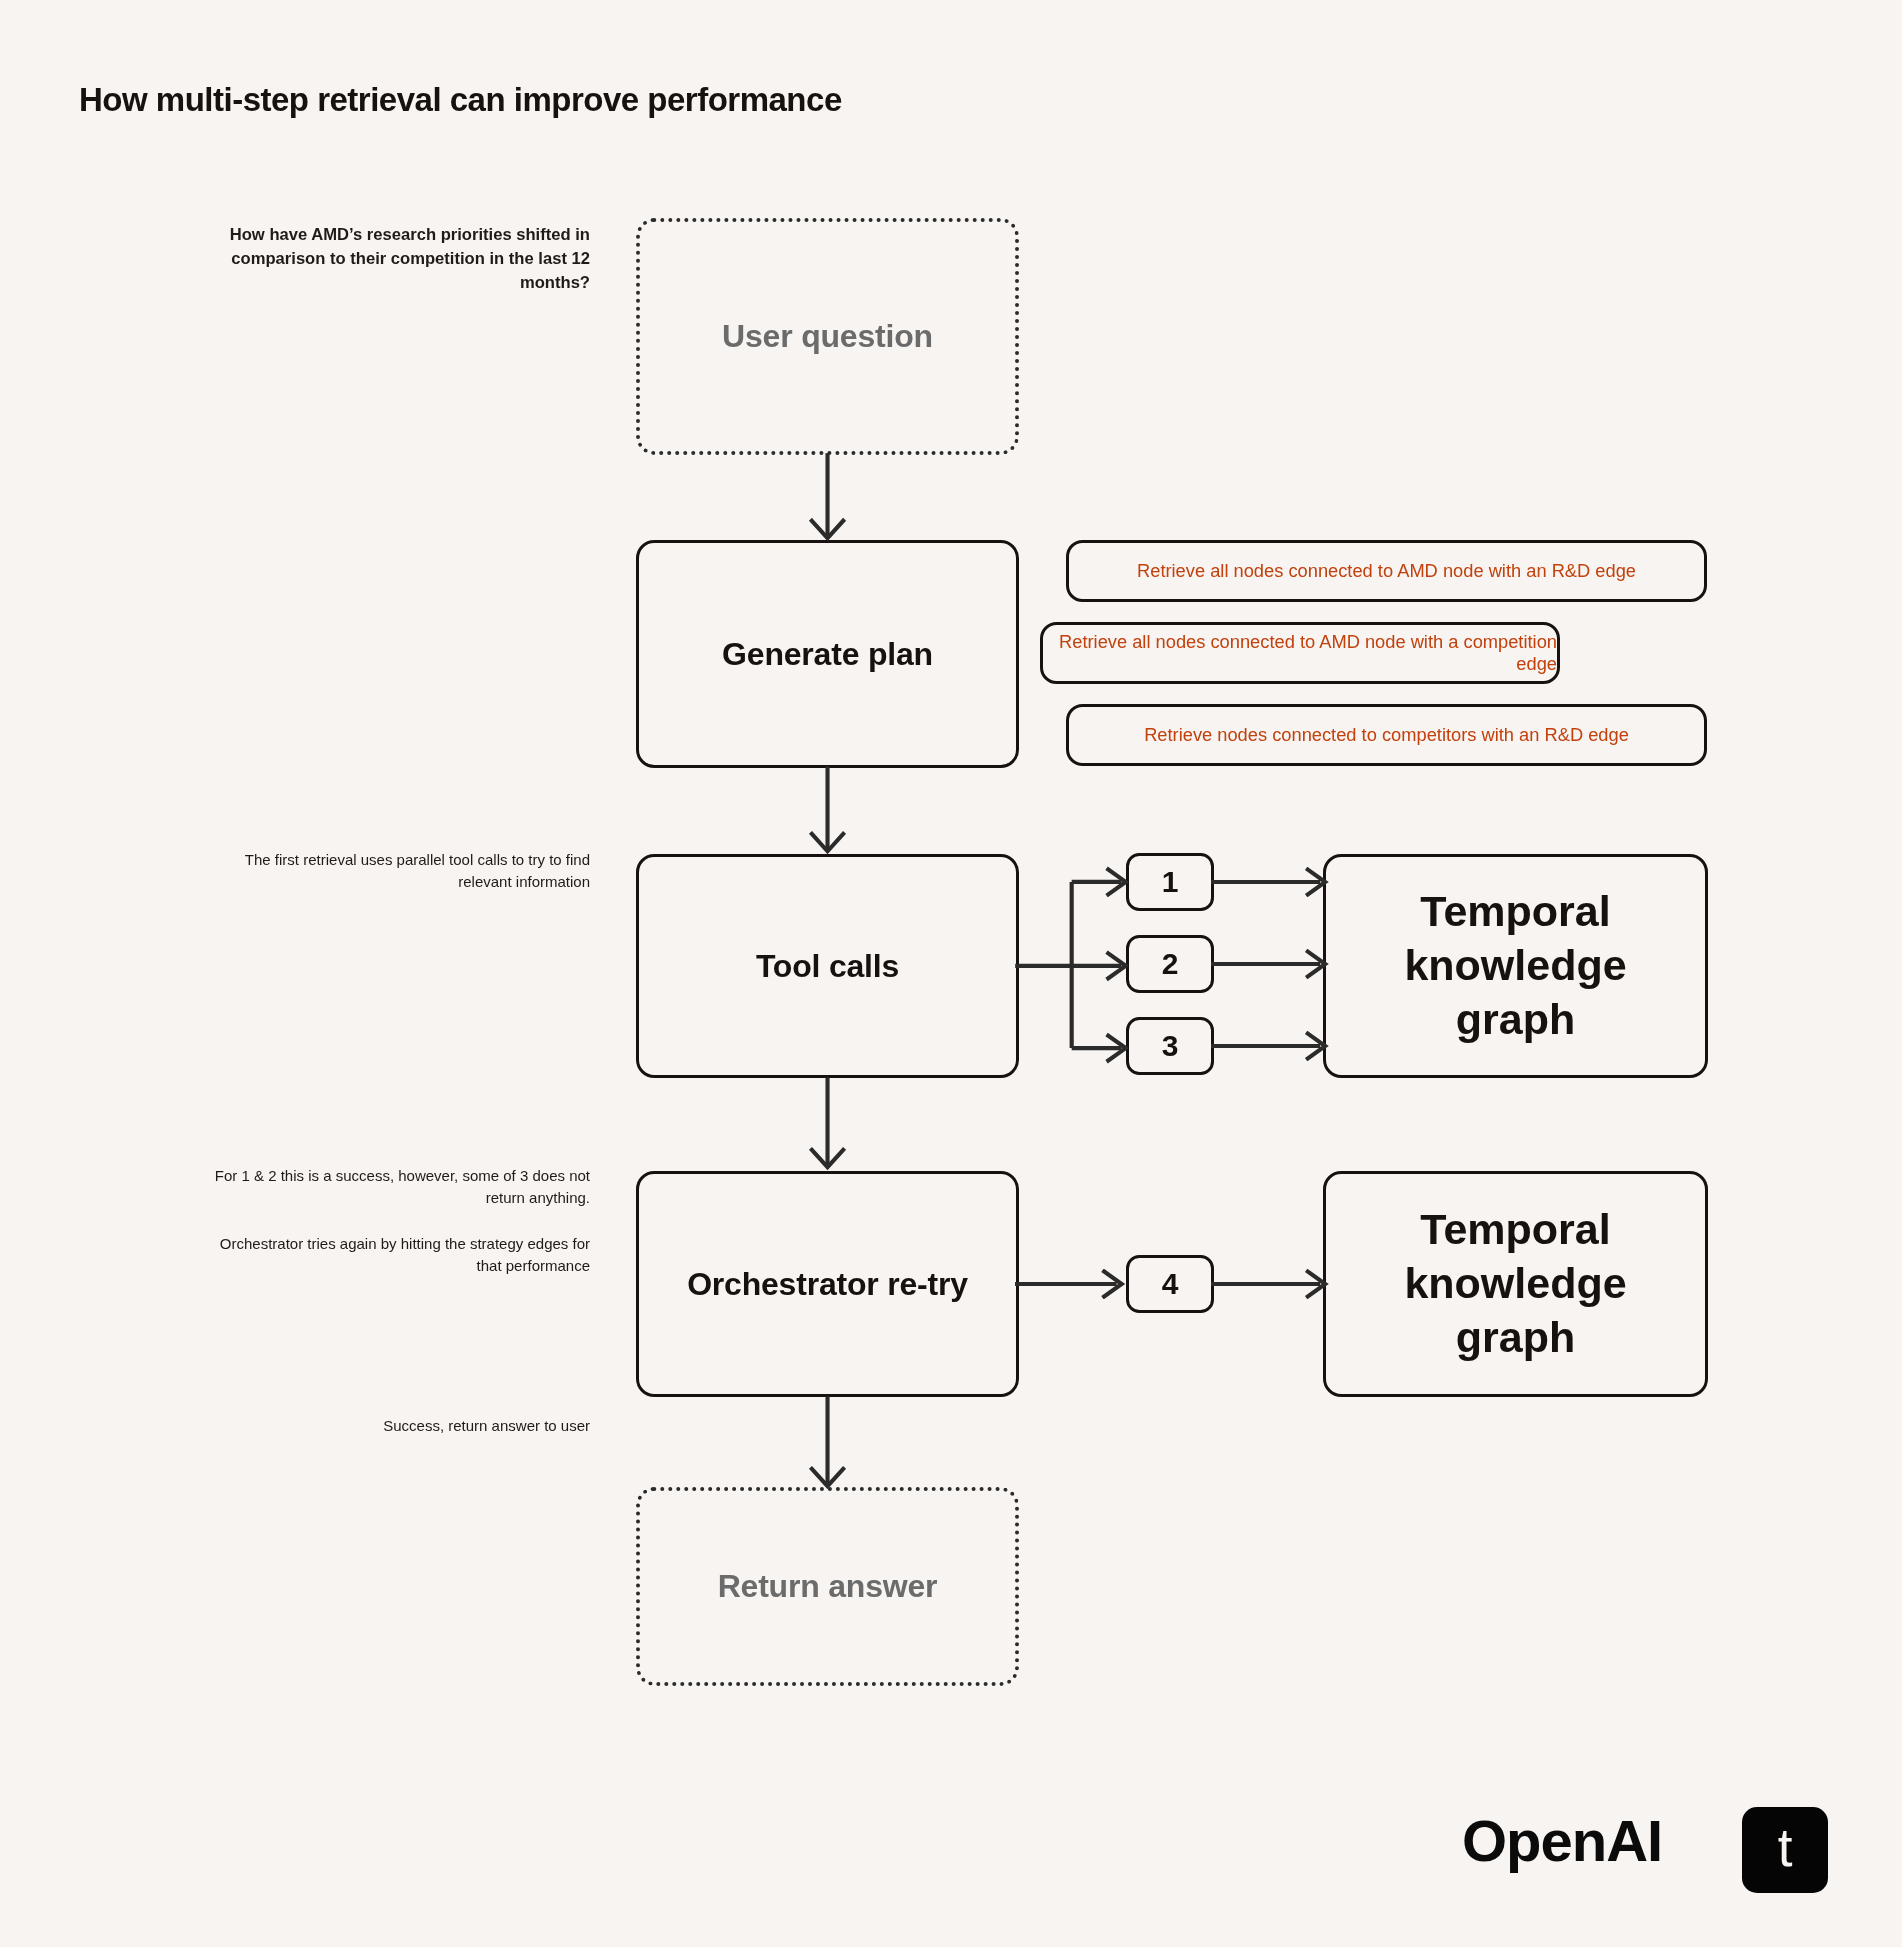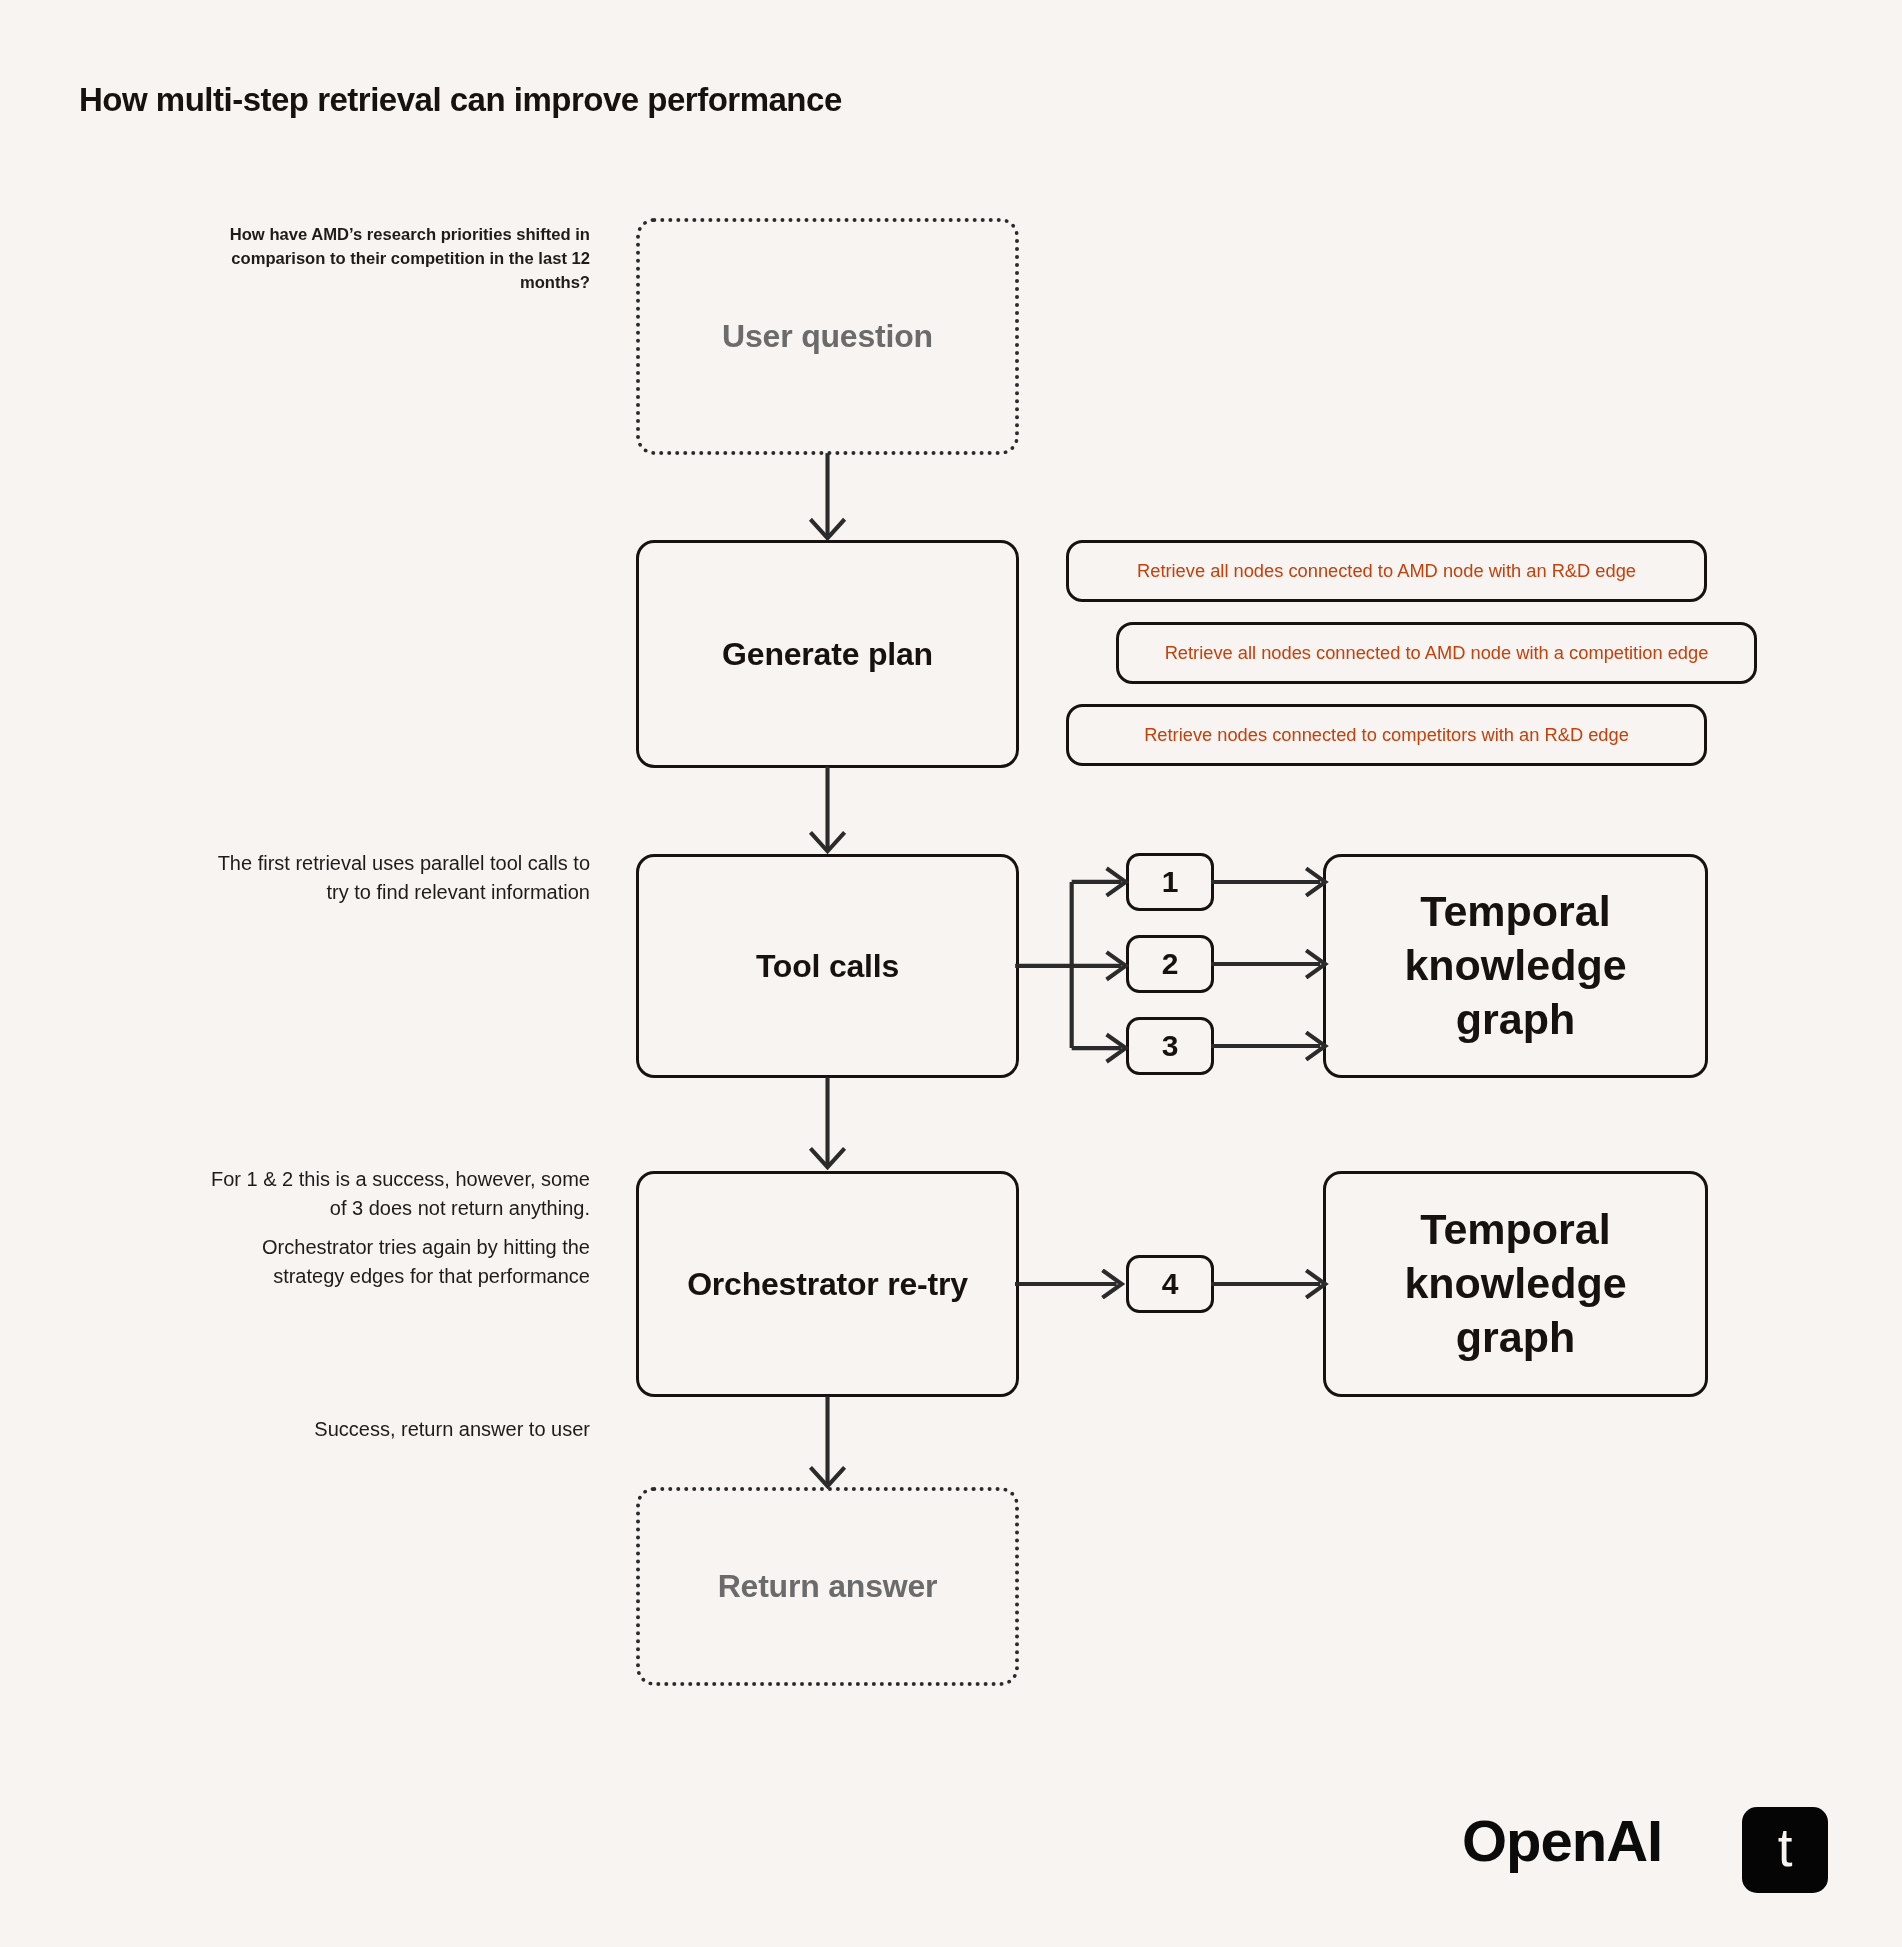--- a/index.html
+++ b/index.html
@@ -32,21 +32,21 @@
     white-space: nowrap;
   }
 
   
   .annotation {
     position: absolute;
     width: 399px;
     left: 191px;
     text-align: right;
     color: #1f1b19;
-    font-size: 20px;
+    font-size: 15px;
     line-height: 1.45;
   }
   .annotation.strong { font-weight: 700; font-size: 16.6px; }
 
   
   .node {
     position: absolute;
     box-sizing: border-box;
     border: 3.3px solid #17120f;
     border-radius: 18.3px;
@@ -156,21 +156,21 @@
   <div class="node main" style="left:636px; top:540px; width:383px; height:228px;">Generate plan</div>
 
   <div class="node main" style="left:636px; top:1171px; width:383px; height:226px;">Orchestrator re-try</div>
 
   <div class="node main" style="left:636px; top:854px; width:383px; height:224px;">Tool calls</div>
 
   <div class="node dashed main" style="left:636px; top:1487px; width:383px; height:199px;">Return answer</div>
 
   <div class="node plan" style="left:1066px; top:540px; width:641px; height:62px;">Retrieve all nodes connected to AMD node with an R&amp;D edge</div>
 
-  <div class="node plan" style="left:1116px; top:622px; width:641px; height:62px;text-align:right;">Retrieve all nodes connected to AMD node with a competition edge</div>
+  <div class="node plan" style="left:1040px; top:622px; width:520px; height:62px;text-align:right;">Retrieve all nodes connected to AMD node with a competition edge</div>
 
   <div class="node plan" style="left:1066px; top:704px; width:641px; height:62px;">Retrieve nodes connected to competitors with an R&amp;D edge</div>
 
   <div class="node badge" style="left:1126px; top:853px; width:88px; height:58px;">1</div>
 
   <div class="node badge" style="left:1126px; top:935px; width:88px; height:58px;">2</div>
 
   <div class="node badge" style="left:1126px; top:1017px; width:88px; height:58px;">3</div>
 
   <div class="node badge" style="left:1126px; top:1255px; width:88px; height:58px;">4</div>

